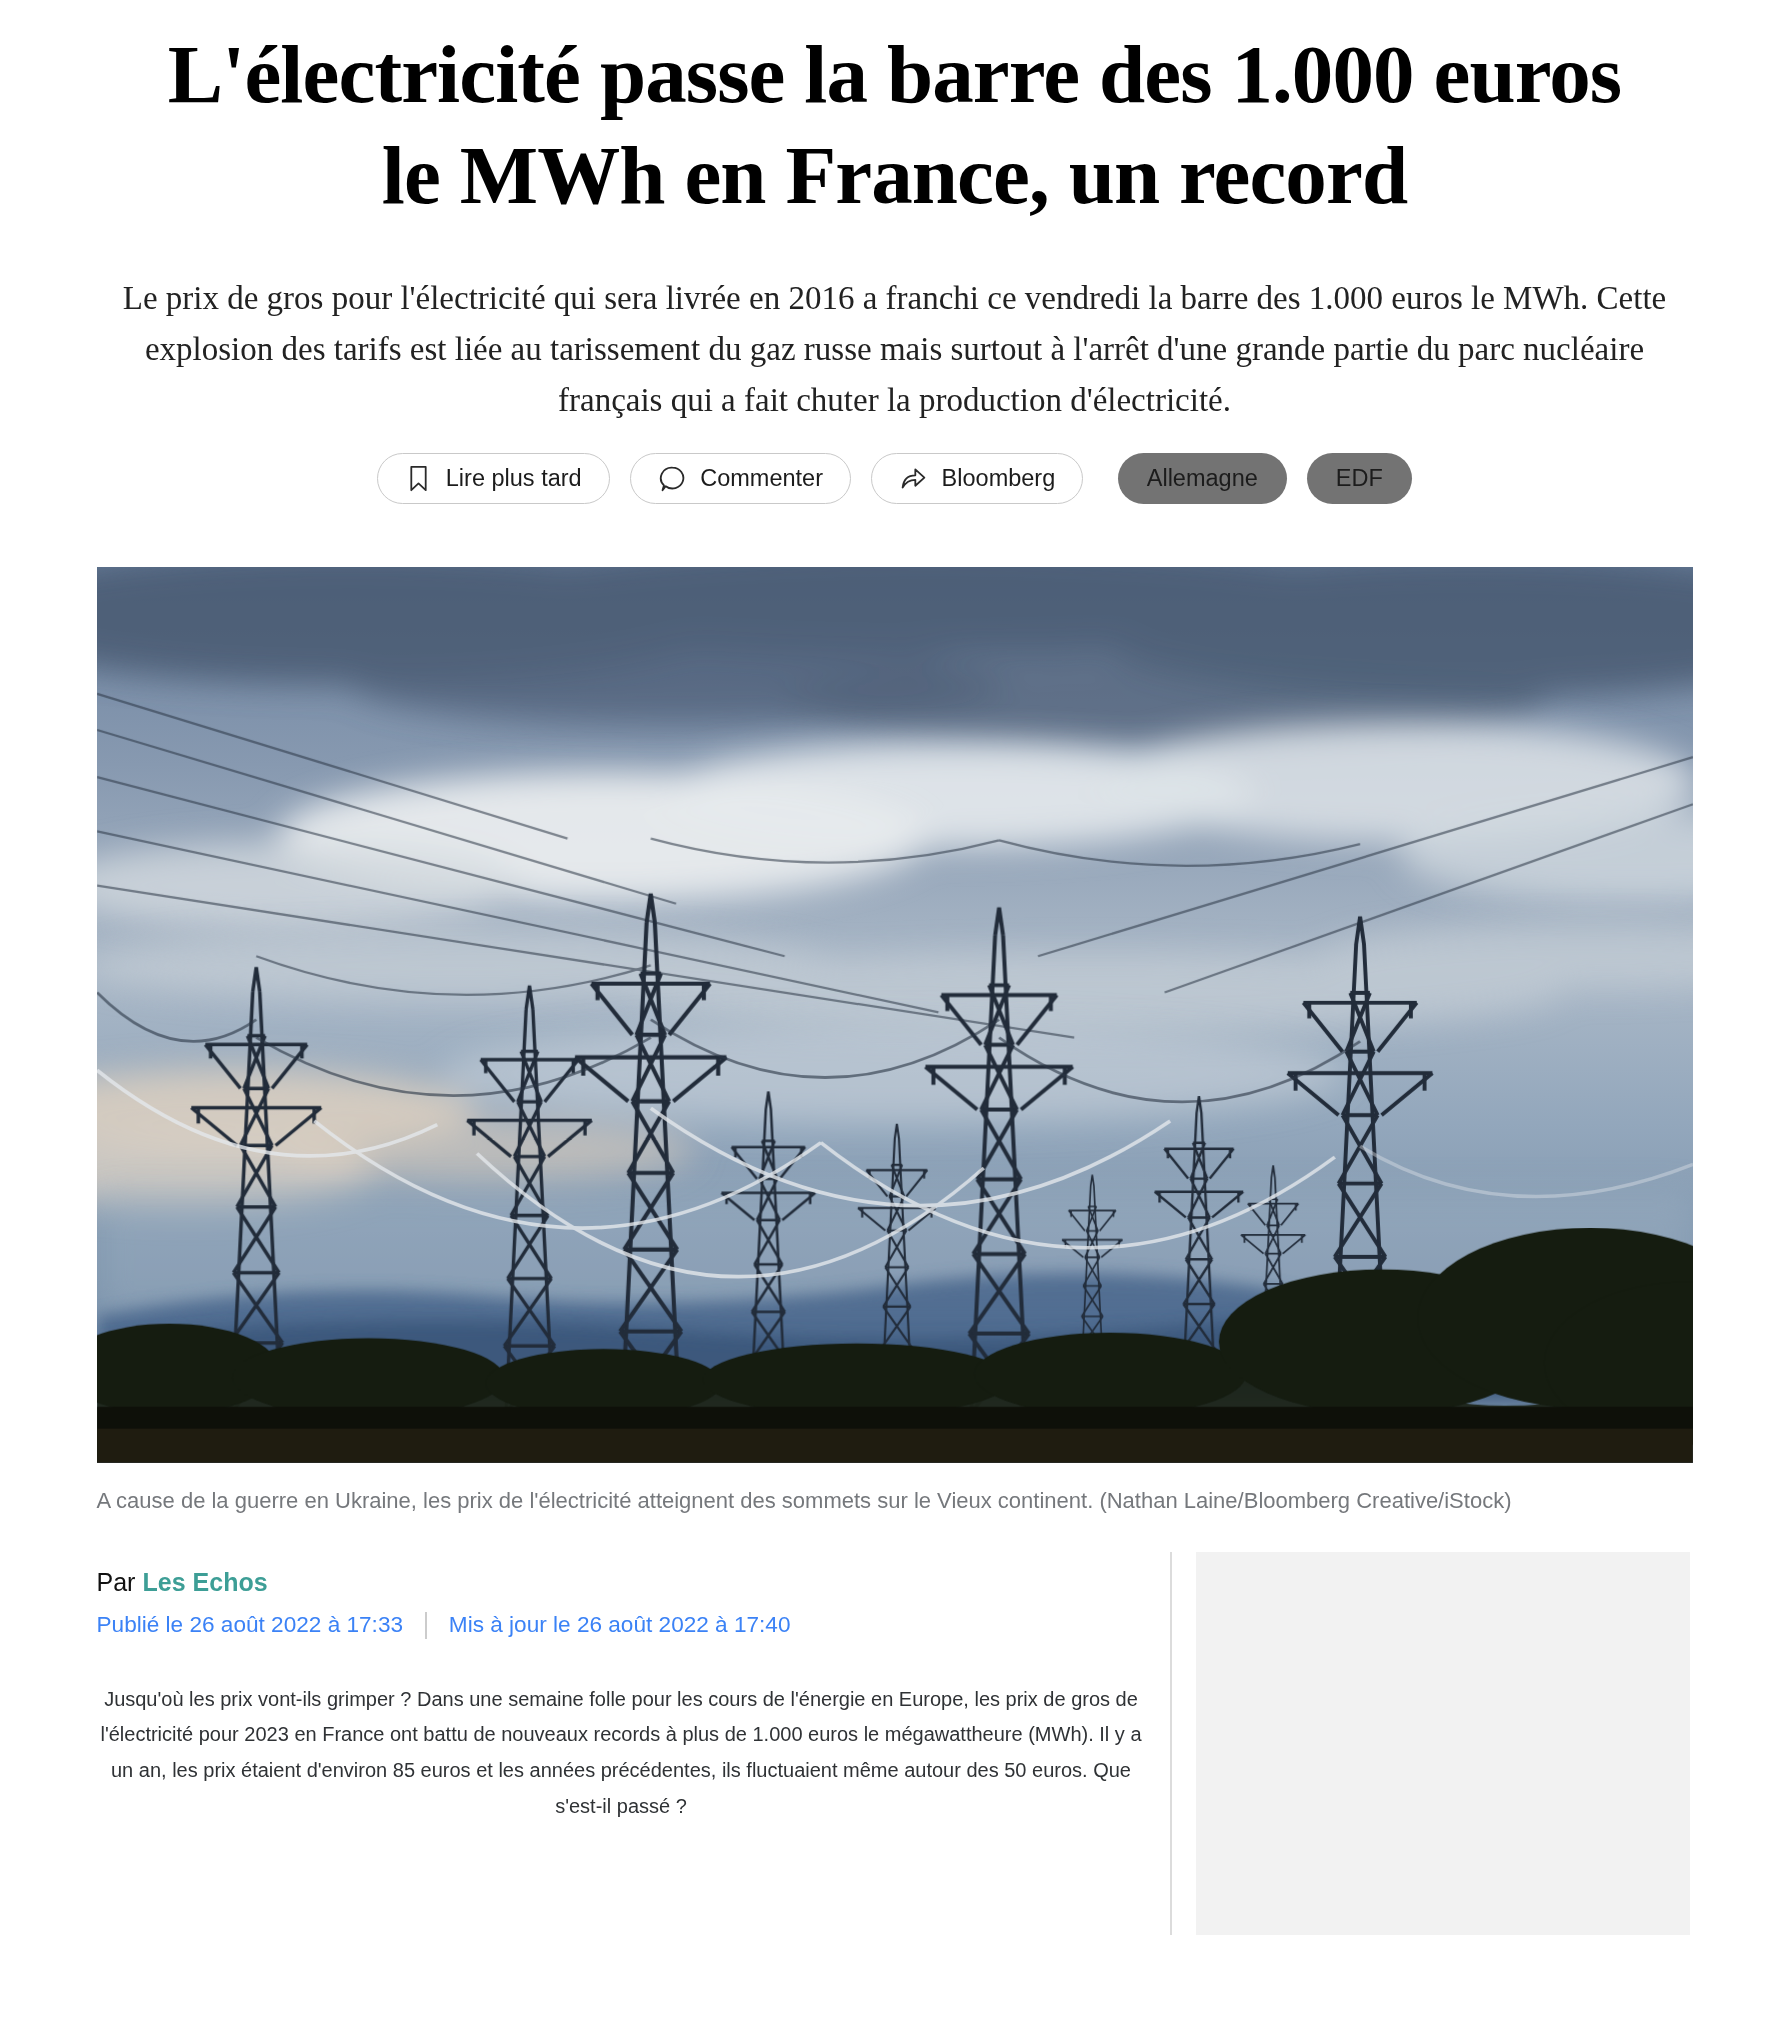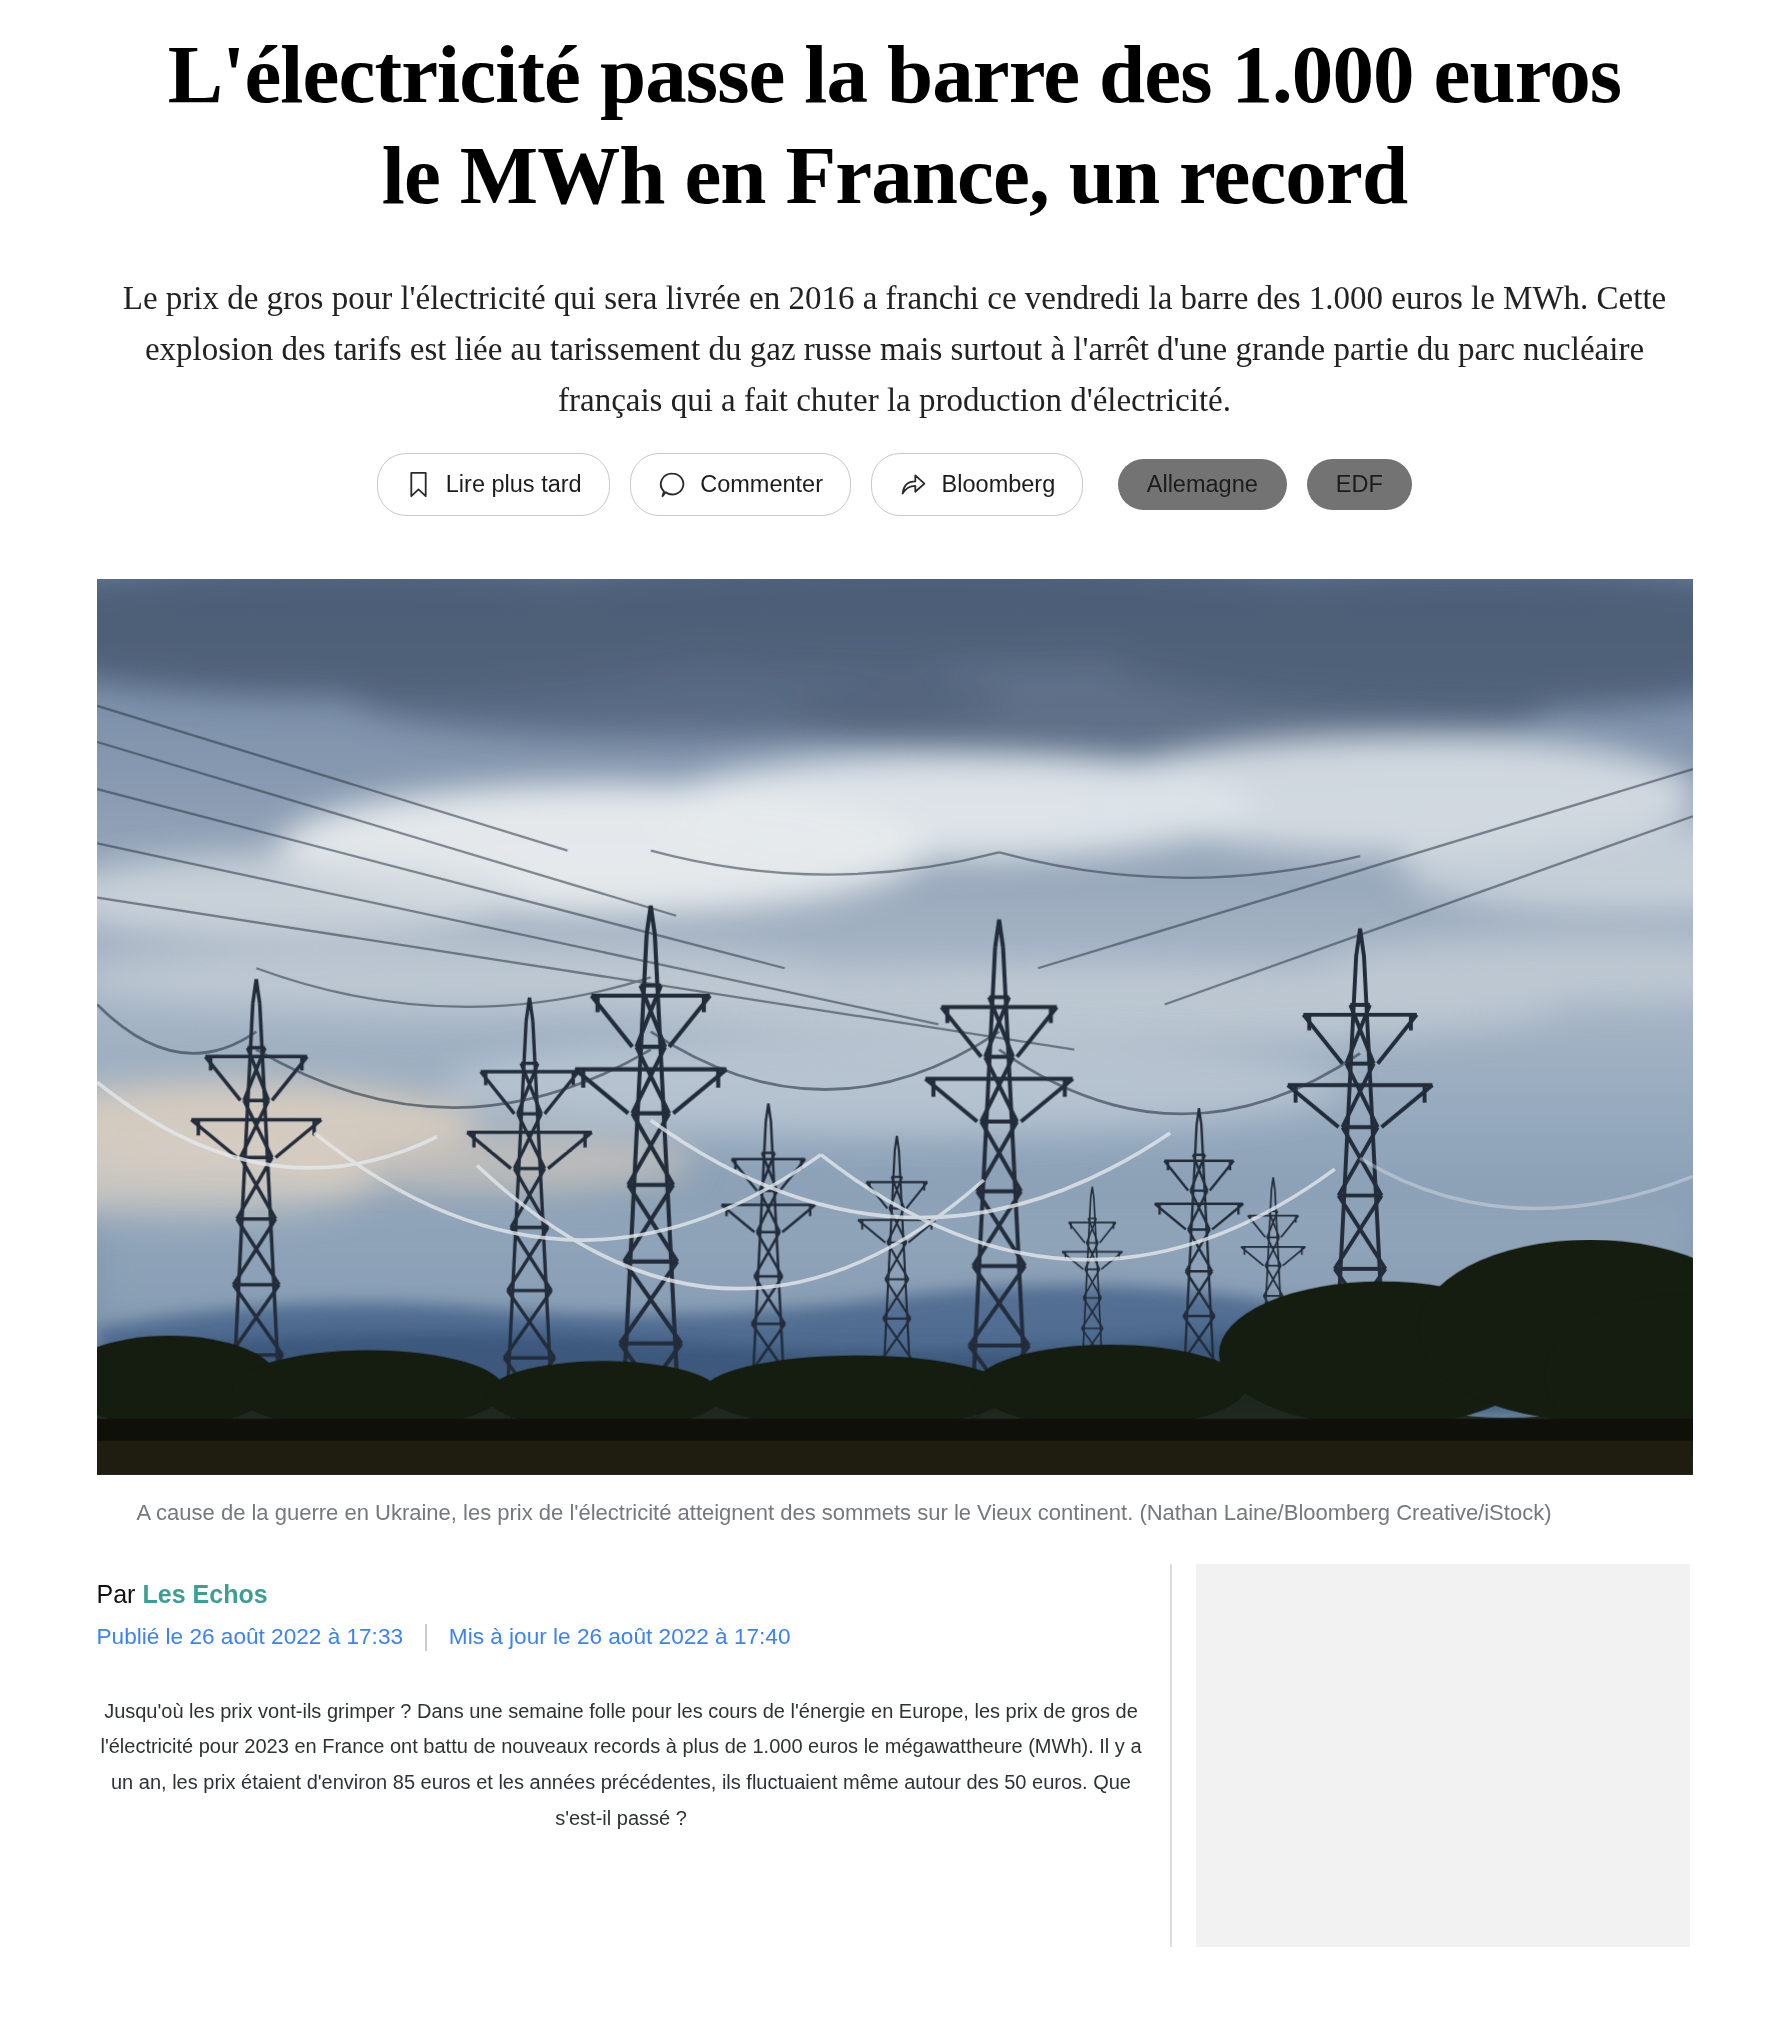--- a/index.html
+++ b/index.html
@@ -42,21 +42,21 @@
     margin-top: 27px;
     display: flex;
     justify-content: center;
     align-items: center;
     gap: 20px;
   }
   .pill-btn {
     display: inline-flex;
     align-items: center;
     gap: 13.6px;
-    height: 63px;
+    height: 51px;
     padding: 0 27px;
     background: #ffffff;
     border: 1.8px solid #c9c9c9;
     border-radius: 29px;
     font-family: "Liberation Sans", sans-serif;
     font-size: 23.5px;
     color: #1c1c1c;
     cursor: pointer;
   }
   .pill-btn svg { display: block; }
@@ -75,21 +75,20 @@
   .tag-pill.first { margin-left: 14.5px; }
 
   
   figure.hero { margin-top: 63px; width: 1596px; }
   figure.hero svg.photo { display: block; width: 1596px; height: 896px; }
   figcaption.caption {
     margin-top: 23.5px;
     font-size: 22px;
     line-height: 27px;
     color: #75787c;
-    margin-left: 40px;
   }
 
   
   .bottom-row { margin-top: 38px; display: flex; min-height: 383px; }
   .col-main { width: 1049px; padding-top: 16.3px; }
   .vr { width: 1.8px; background: #dcdcdc; margin-left: 24.4px; }
   .ad-box { width: 494px; margin-left: 24.4px; background: #f2f2f2; }
 
   .byline { font-size: 25px; line-height: 29px; color: #111111; }
   .byline .author {

